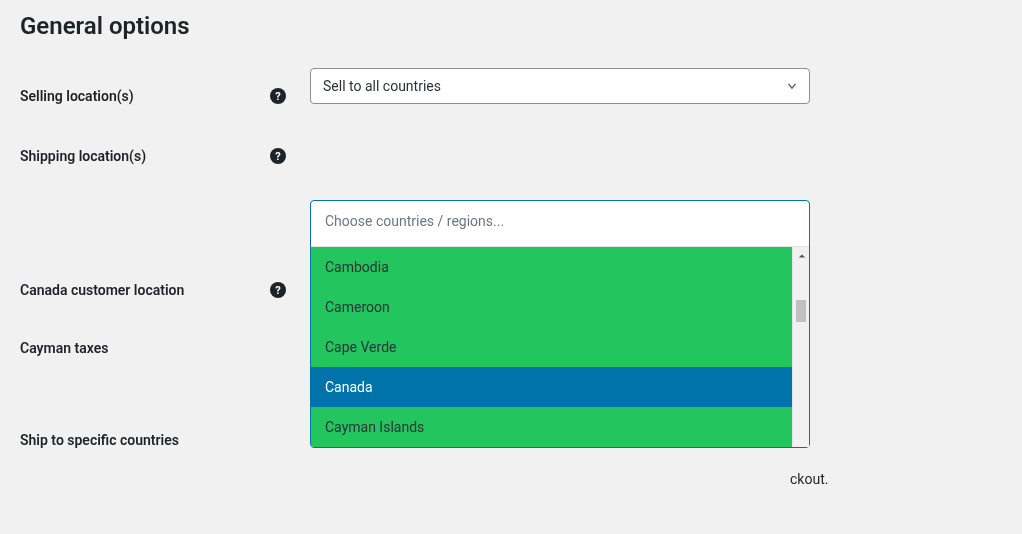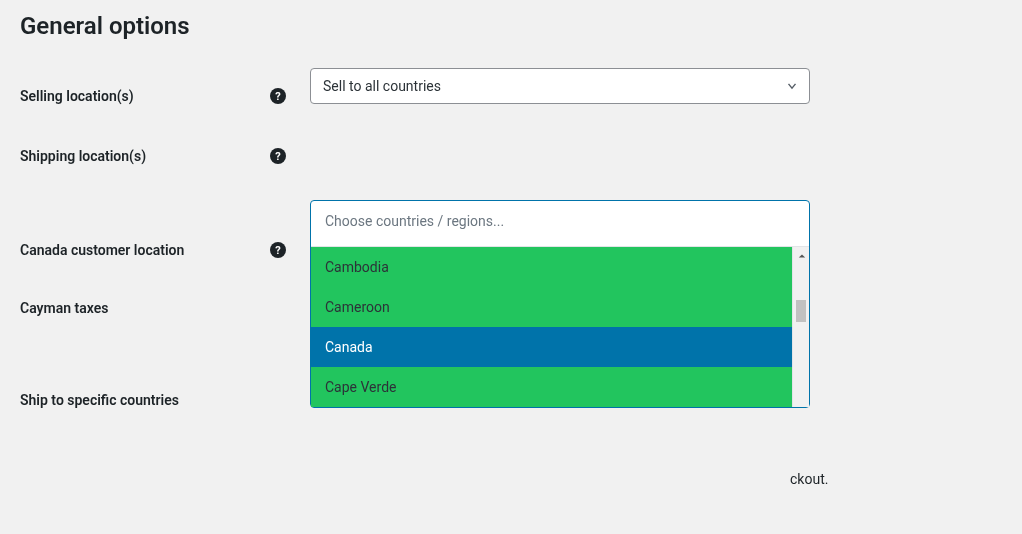--- a/index.html
+++ b/index.html
@@ -186,22 +186,23 @@
 
   <div class="form-row row-ship-countries">
     <div class="form-label">Ship to specific countries</div>
     <div class="help-col"></div>
     <div class="field-col">
       <div class="multiselect">
         <div class="multiselect-header">Choose countries / regions...</div>
         <div class="dropdown-list">
           <div class="dropdown-option">Cambodia</div>
           <div class="dropdown-option">Cameroon</div>
+          <div class="dropdown-option">Cape Verde</div>
           <div class="dropdown-option highlighted">Canada</div>
-          <div class="dropdown-option">Cape Verde</div>
+          <div class="dropdown-option">Cayman Islands</div>
           <div class="scrollbar-track">
             <div class="scrollbar-arrow up">
               <svg width="8" height="8" viewBox="0 0 10 10">
                   <path d="M1 7l4-4 4 4" fill="#555"></path>
                 </svg>
             </div>
             <div class="scrollbar-thumb"></div>
 
           </div>
         </div>

